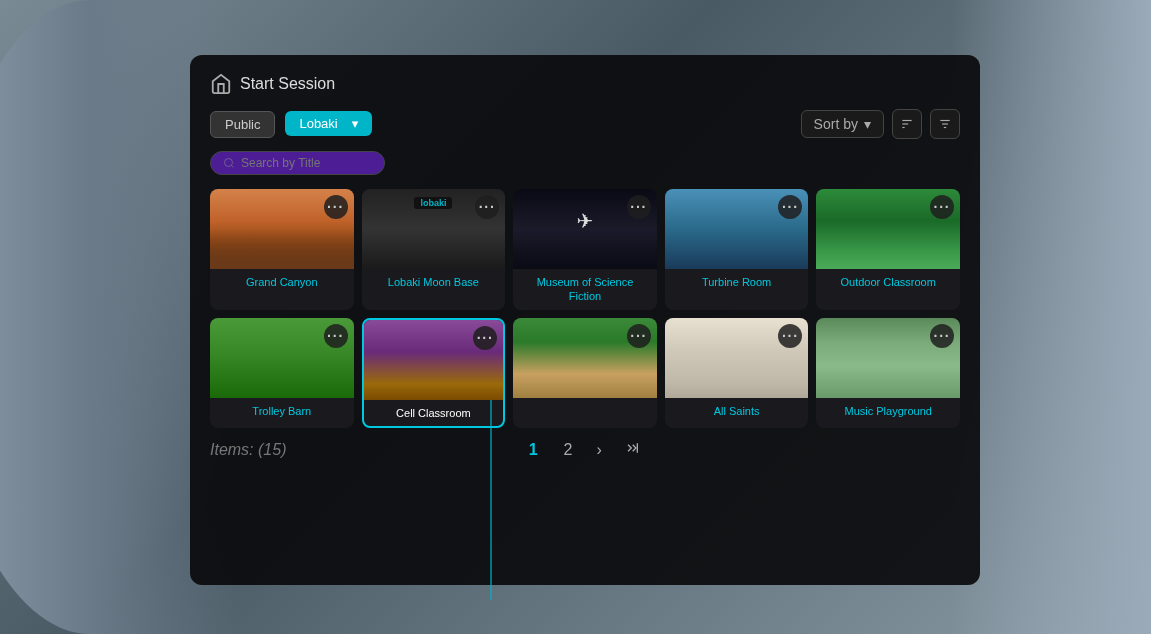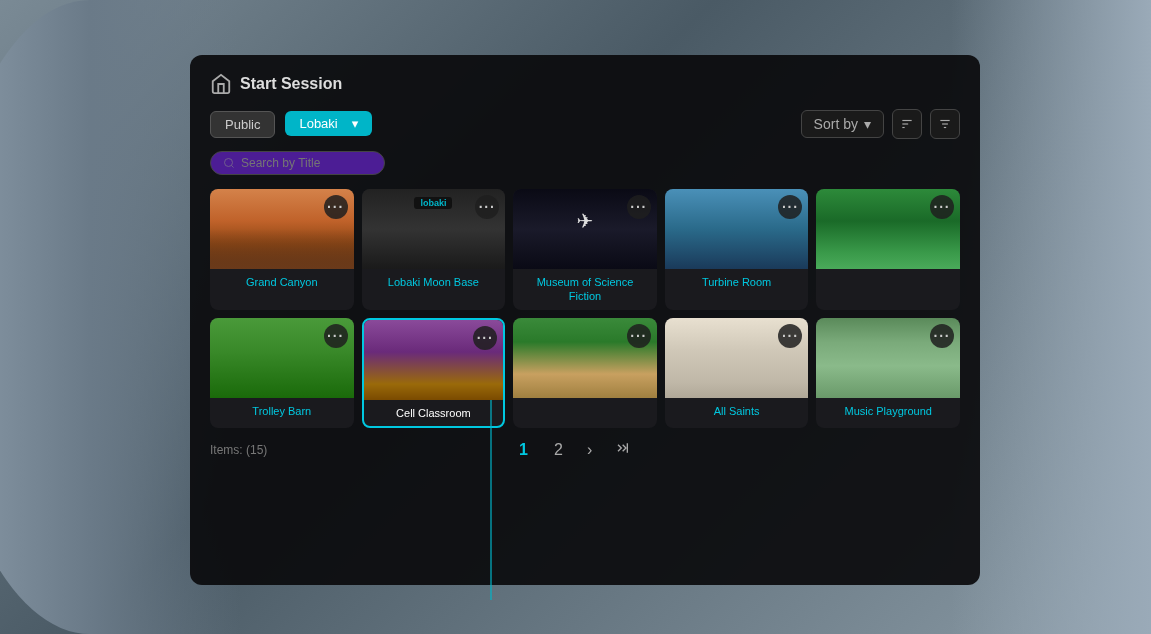--- a/index.html
+++ b/index.html
@@ -59,21 +59,21 @@
 
     .home-icon {
       width: 22px;
       height: 22px;
       color: #ccc;
     }
 
     .panel-title {
       font-size: 16px;
       color: #ddd;
-      font-weight: 700;
+      font-weight: 400;
     }
 
     .controls-row {
       display: flex;
       align-items: center;
       justify-content: space-between;
       margin-bottom: 12px;
     }
 
     .left-controls {
@@ -305,22 +305,23 @@
     }
 
     .footer-row {
       display: flex;
       align-items: center;
       justify-content: space-between;
       margin-top: 4px;
     }
 
     .items-count {
-      font-size: 12px;
+      font-size: 16px;
       color: #777;
+      font-style: italic;
     }
 
     .pagination {
       display: flex;
       align-items: center;
       gap: 14px;
       justify-content: center;
       flex: 1;
     }
 
@@ -444,20 +445,21 @@
         <div class="card-thumb-inner thumb-turbine"></div>
         <div class="more-btn">···</div>
       </div>
       <div class="card-label">Turbine Room</div>
     </div>
       <div class="card">
       <div class="card-thumb">
         <div class="card-thumb-inner thumb-outdoor"></div>
         <div class="more-btn">···</div>
       </div>
+      <div class="card-label">Outdoor Classroom</div>
     </div>
       <div class="card">
       <div class="card-thumb">
         <div class="card-thumb-inner thumb-trolley"></div>
         <div class="more-btn">···</div>
       </div>
       <div class="card-label">Trolley Barn</div>
     </div>
       <div class="card selected">
       <div class="card-thumb">

